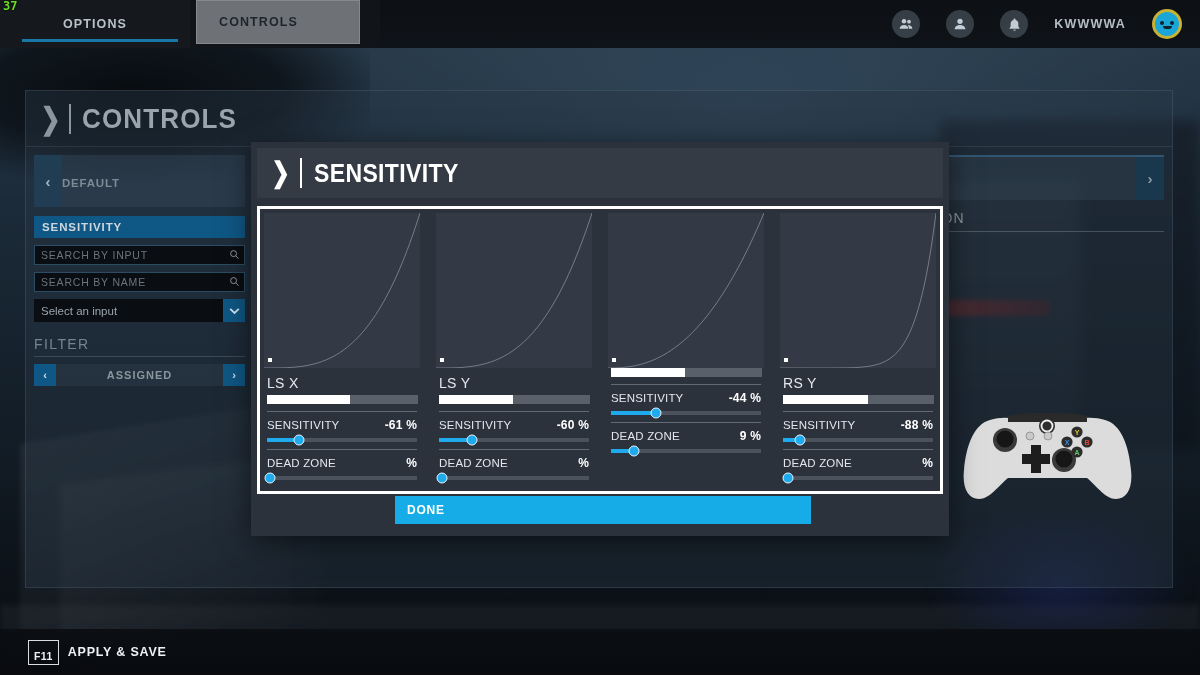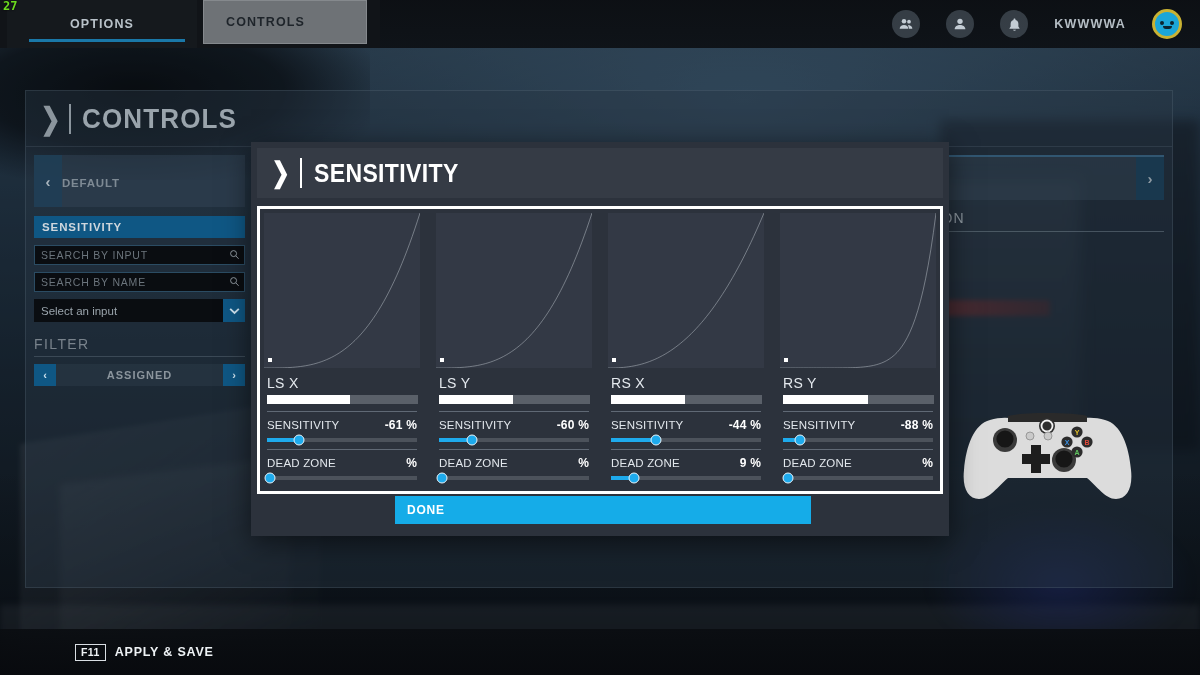--- a/index.html
+++ b/index.html
@@ -91,21 +91,21 @@
   .topbar-dark {
     position: absolute; left: 0; top: 0; width: 380px; height: 48px;
     background: #111418;
   }
   .tabs { position: absolute; left: 0; top: 0; height: 48px; display: flex; align-items: stretch; }
   .tab {
     position: relative;
     display: flex; align-items: center; justify-content: center;
     min-width: 160px; padding: 0 26px;
     font-size: 12.5px; font-weight: 700; letter-spacing: 1.1px;
-    color: #9aa3ab; cursor: pointer; margin-left: 7px;
+    color: #9aa3ab; cursor: pointer;
   }
   .tab.active-opt {
     width: 190px; color: #b9c2c9;
     background: #15191d;
   }
   .tab.active-opt::after {
     content: ""; position: absolute; left: 22px; right: 12px; bottom: 6px; height: 3px;
     background: #1a78a8;
   }
   .tab.controls-tab {
@@ -363,21 +363,21 @@
   
   .bottombar {
     position: absolute; left: 0; bottom: 0; width: 1200px; height: 46px;
     background: linear-gradient(180deg, rgba(10,13,17,0.92), rgba(8,10,14,0.98));
     display: flex; align-items: center; padding-left: 28px; gap: 9px;
     z-index: 55;
   }
   .keycap {
     border: 1.5px solid #d9dee3; color: #eef2f5;
     font-size: 10.5px; font-weight: 700; letter-spacing: 0.4px;
-    padding: 1px 5px 2px 5px; line-height: 12px; margin-left: 47px;
+    padding: 9px 5px 2px 5px; line-height: 12px;
   }
   .bb-label { font-size: 12.5px; font-weight: 700; letter-spacing: 0.8px; color: #eef2f5; }
 </style>
 </head>
 <body>
 
 <div id="root">
 
   <div class="bg">
     <div class="bg-sky"></div>
@@ -386,21 +386,21 @@
     <div class="bg-sign"></div>
     <div class="bg-ground"></div>
     <div class="bg-road"></div>
     <div class="bg-left-shape"></div>
     <div class="bg-left-shape2"></div>
     <div class="bg-blue-glow"></div>
     <div class="bg-dark-blob"></div>
     <div class="bg-veil"></div>
   </div>
 
-  <div class="fps">27</div>
+  <div class="fps">37</div>
 
   <div class="topbar">
     <div class="topbar-dark"></div>
     <div class="tabs">
       <div class="tab active-opt">OPTIONS</div>
       <div class="tab controls-tab">CONTROLS</div>
     </div>
     <div class="top-right">
       <div class="circ-icon">
         <svg width="16" height="16" viewBox="0 0 24 24" fill="currentColor">
@@ -597,21 +597,20 @@
       </div>
     </div>
         </div>
         <div class="card">
     <div class="graph">
       <svg viewBox="0 0 100 100" preserveAspectRatio="none">
         <path d="M0.00,100.00 L1.67,99.99 L3.33,99.97 L5.00,99.92 L6.67,99.85 L8.33,99.74 L10.00,99.60 L11.67,99.42 L13.33,99.21 L15.00,98.95 L16.67,98.64 L18.33,98.29 L20.00,97.90 L21.67,97.45 L23.33,96.96 L25.00,96.41 L26.67,95.81 L28.33,95.15 L30.00,94.44 L31.67,93.67 L33.33,92.84 L35.00,91.95 L36.67,91.00 L38.33,89.99 L40.00,88.91 L41.67,87.77 L43.33,86.56 L45.00,85.29 L46.67,83.94 L48.33,82.53 L50.00,81.05 L51.67,79.50 L53.33,77.88 L55.00,76.18 L56.67,74.41 L58.33,72.57 L60.00,70.65 L61.67,68.66 L63.33,66.59 L65.00,64.44 L66.67,62.21 L68.33,59.90 L70.00,57.52 L71.67,55.05 L73.33,52.50 L75.00,49.86 L76.67,47.15 L78.33,44.35 L80.00,41.46 L81.67,38.50 L83.33,35.44 L85.00,32.30 L86.67,29.07 L88.33,25.75 L90.00,22.34 L91.67,18.85 L93.33,15.26 L95.00,11.58 L96.67,7.81 L98.33,3.95 L100.00,0.00" fill="none" stroke="#aeb6bd" stroke-width="0.55" vector-effect="non-scaling-stroke"></path>
       </svg>
       <span style="position:absolute;left:4px;bottom:6px;width:4px;height:4px;background:#ffffff;"></span>
     </div>
-    <div class="card-name">RS X</div>
     <div class="fillbar">
       <span class="fill" style="width:49%"></span>
     </div>
     <div class="row-div"></div>
     <div class="ctl-row">
       <div class="ctl-head">
         <span class="ctl-label">SENSITIVITY</span>
         <span class="ctl-val"><span>-44</span> <span class="unit">%</span></span>
       </div>
       <div class="slider">

